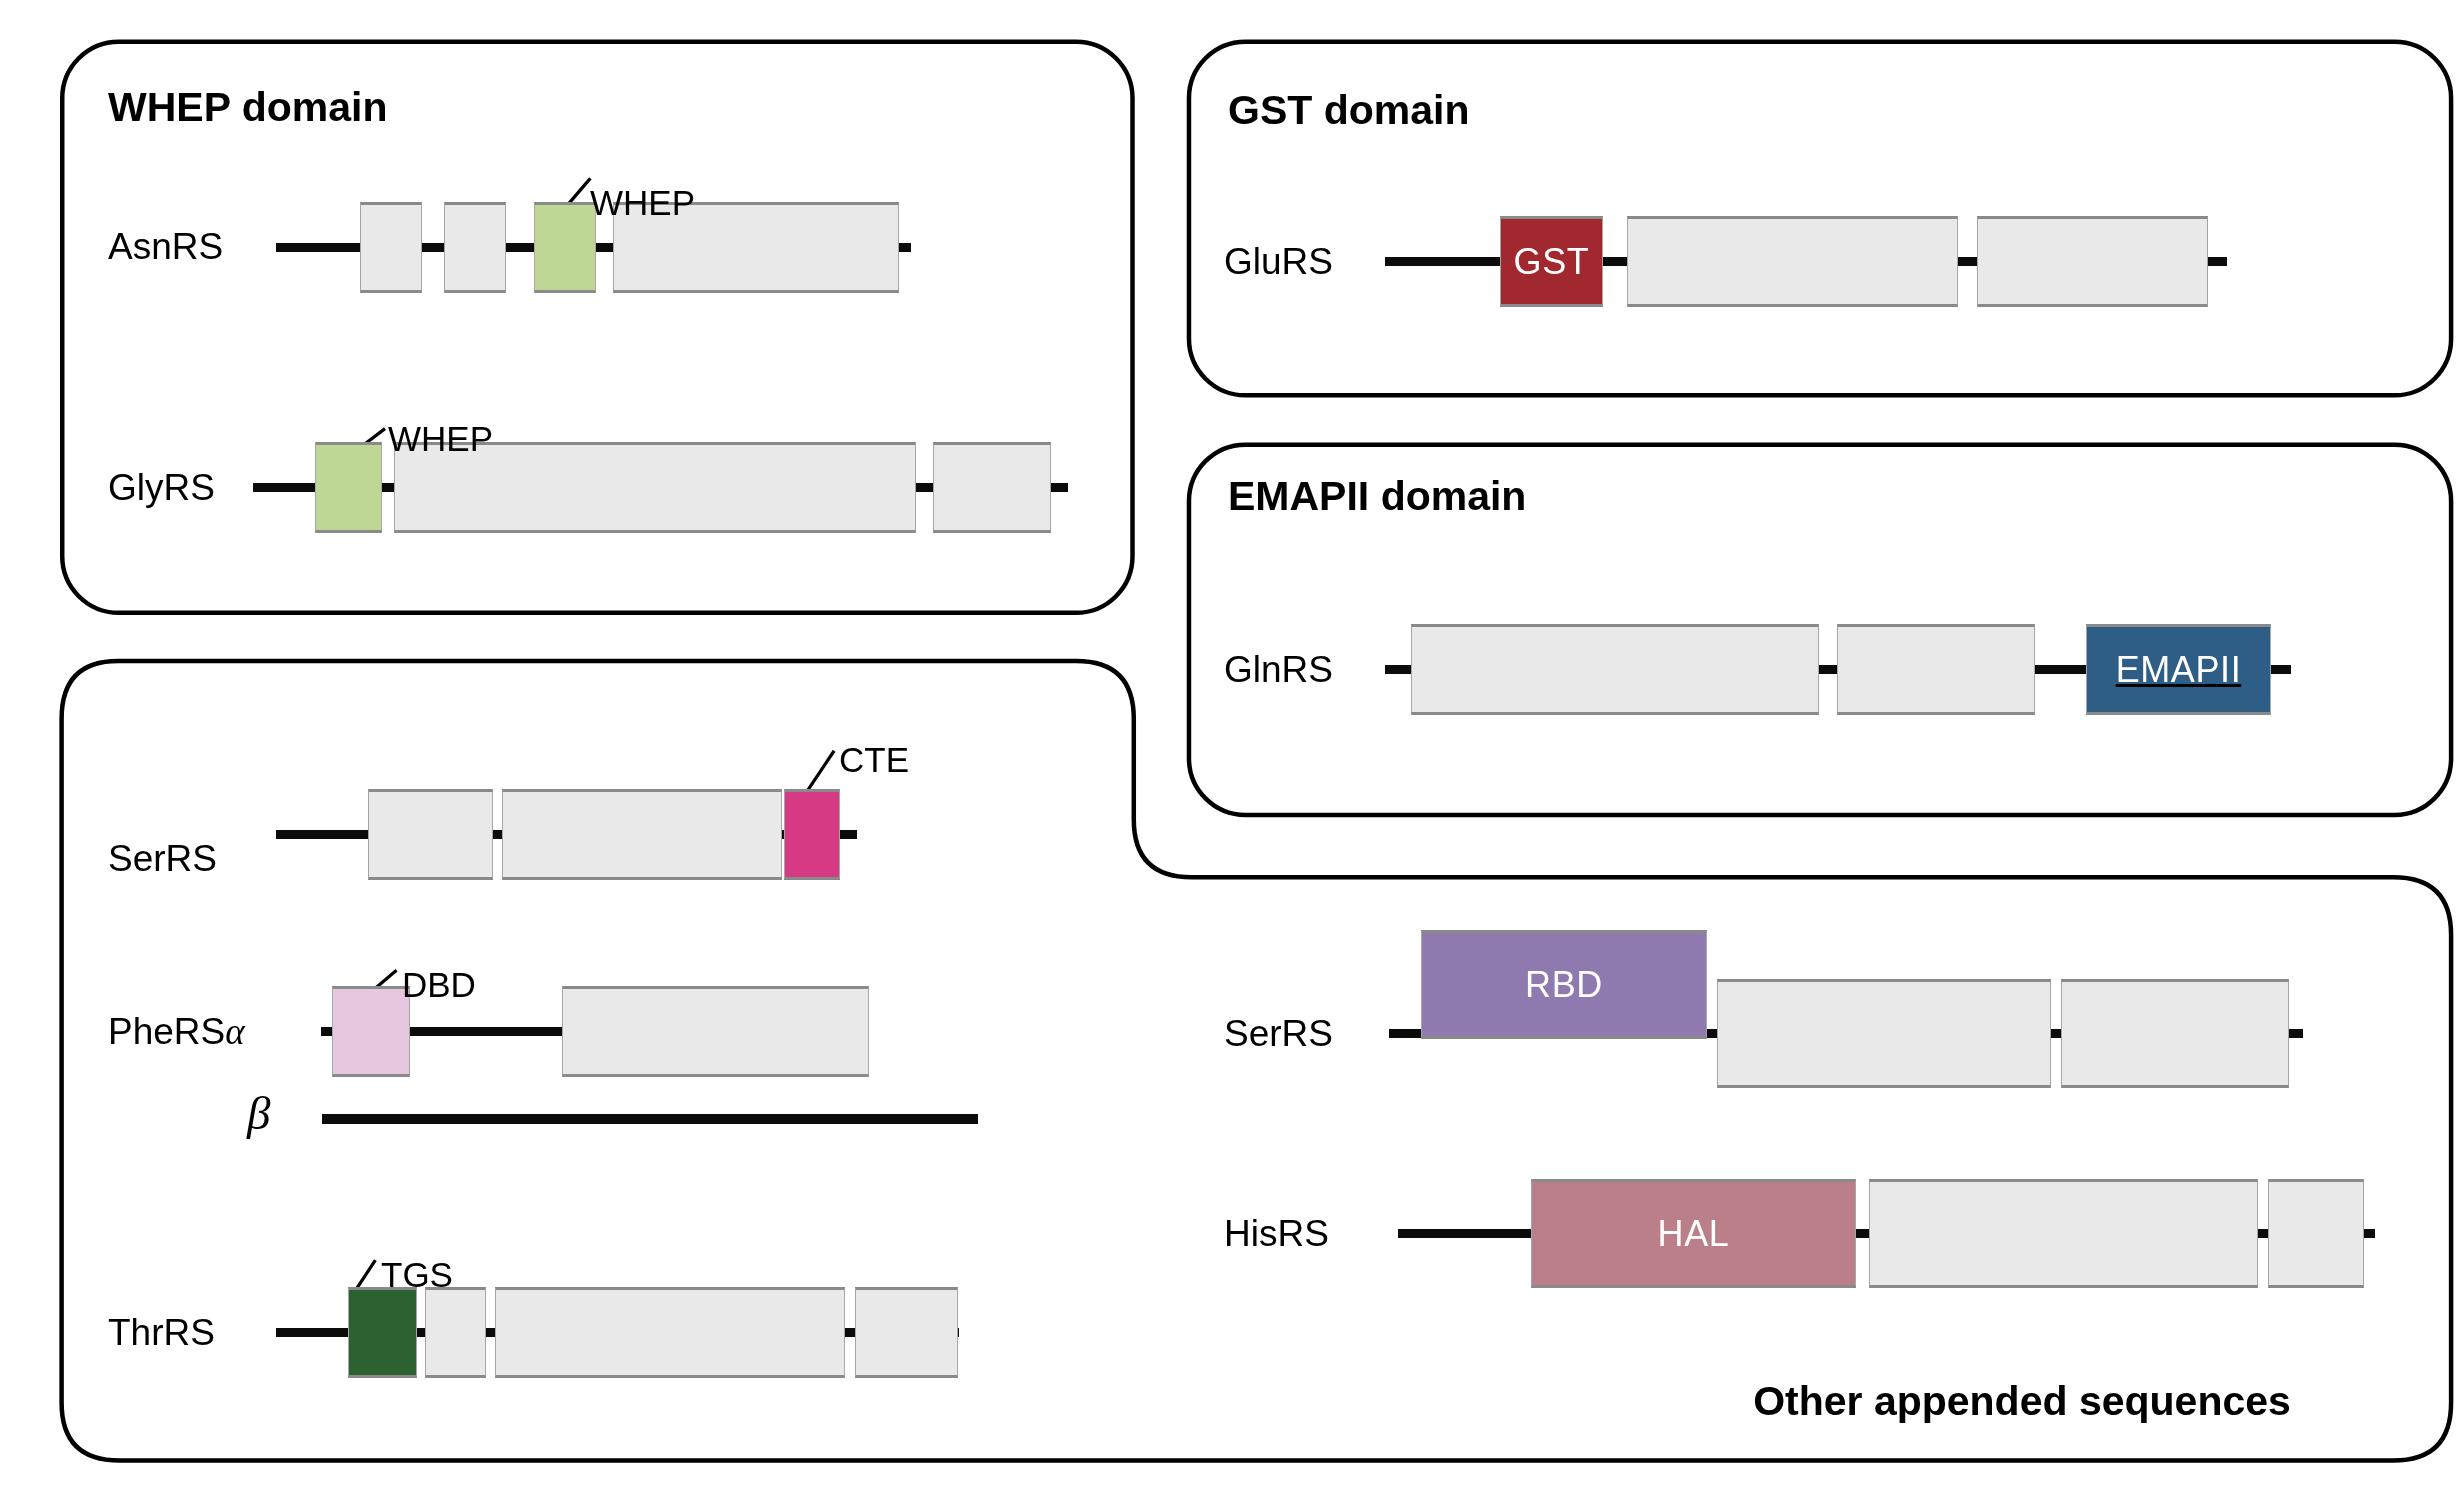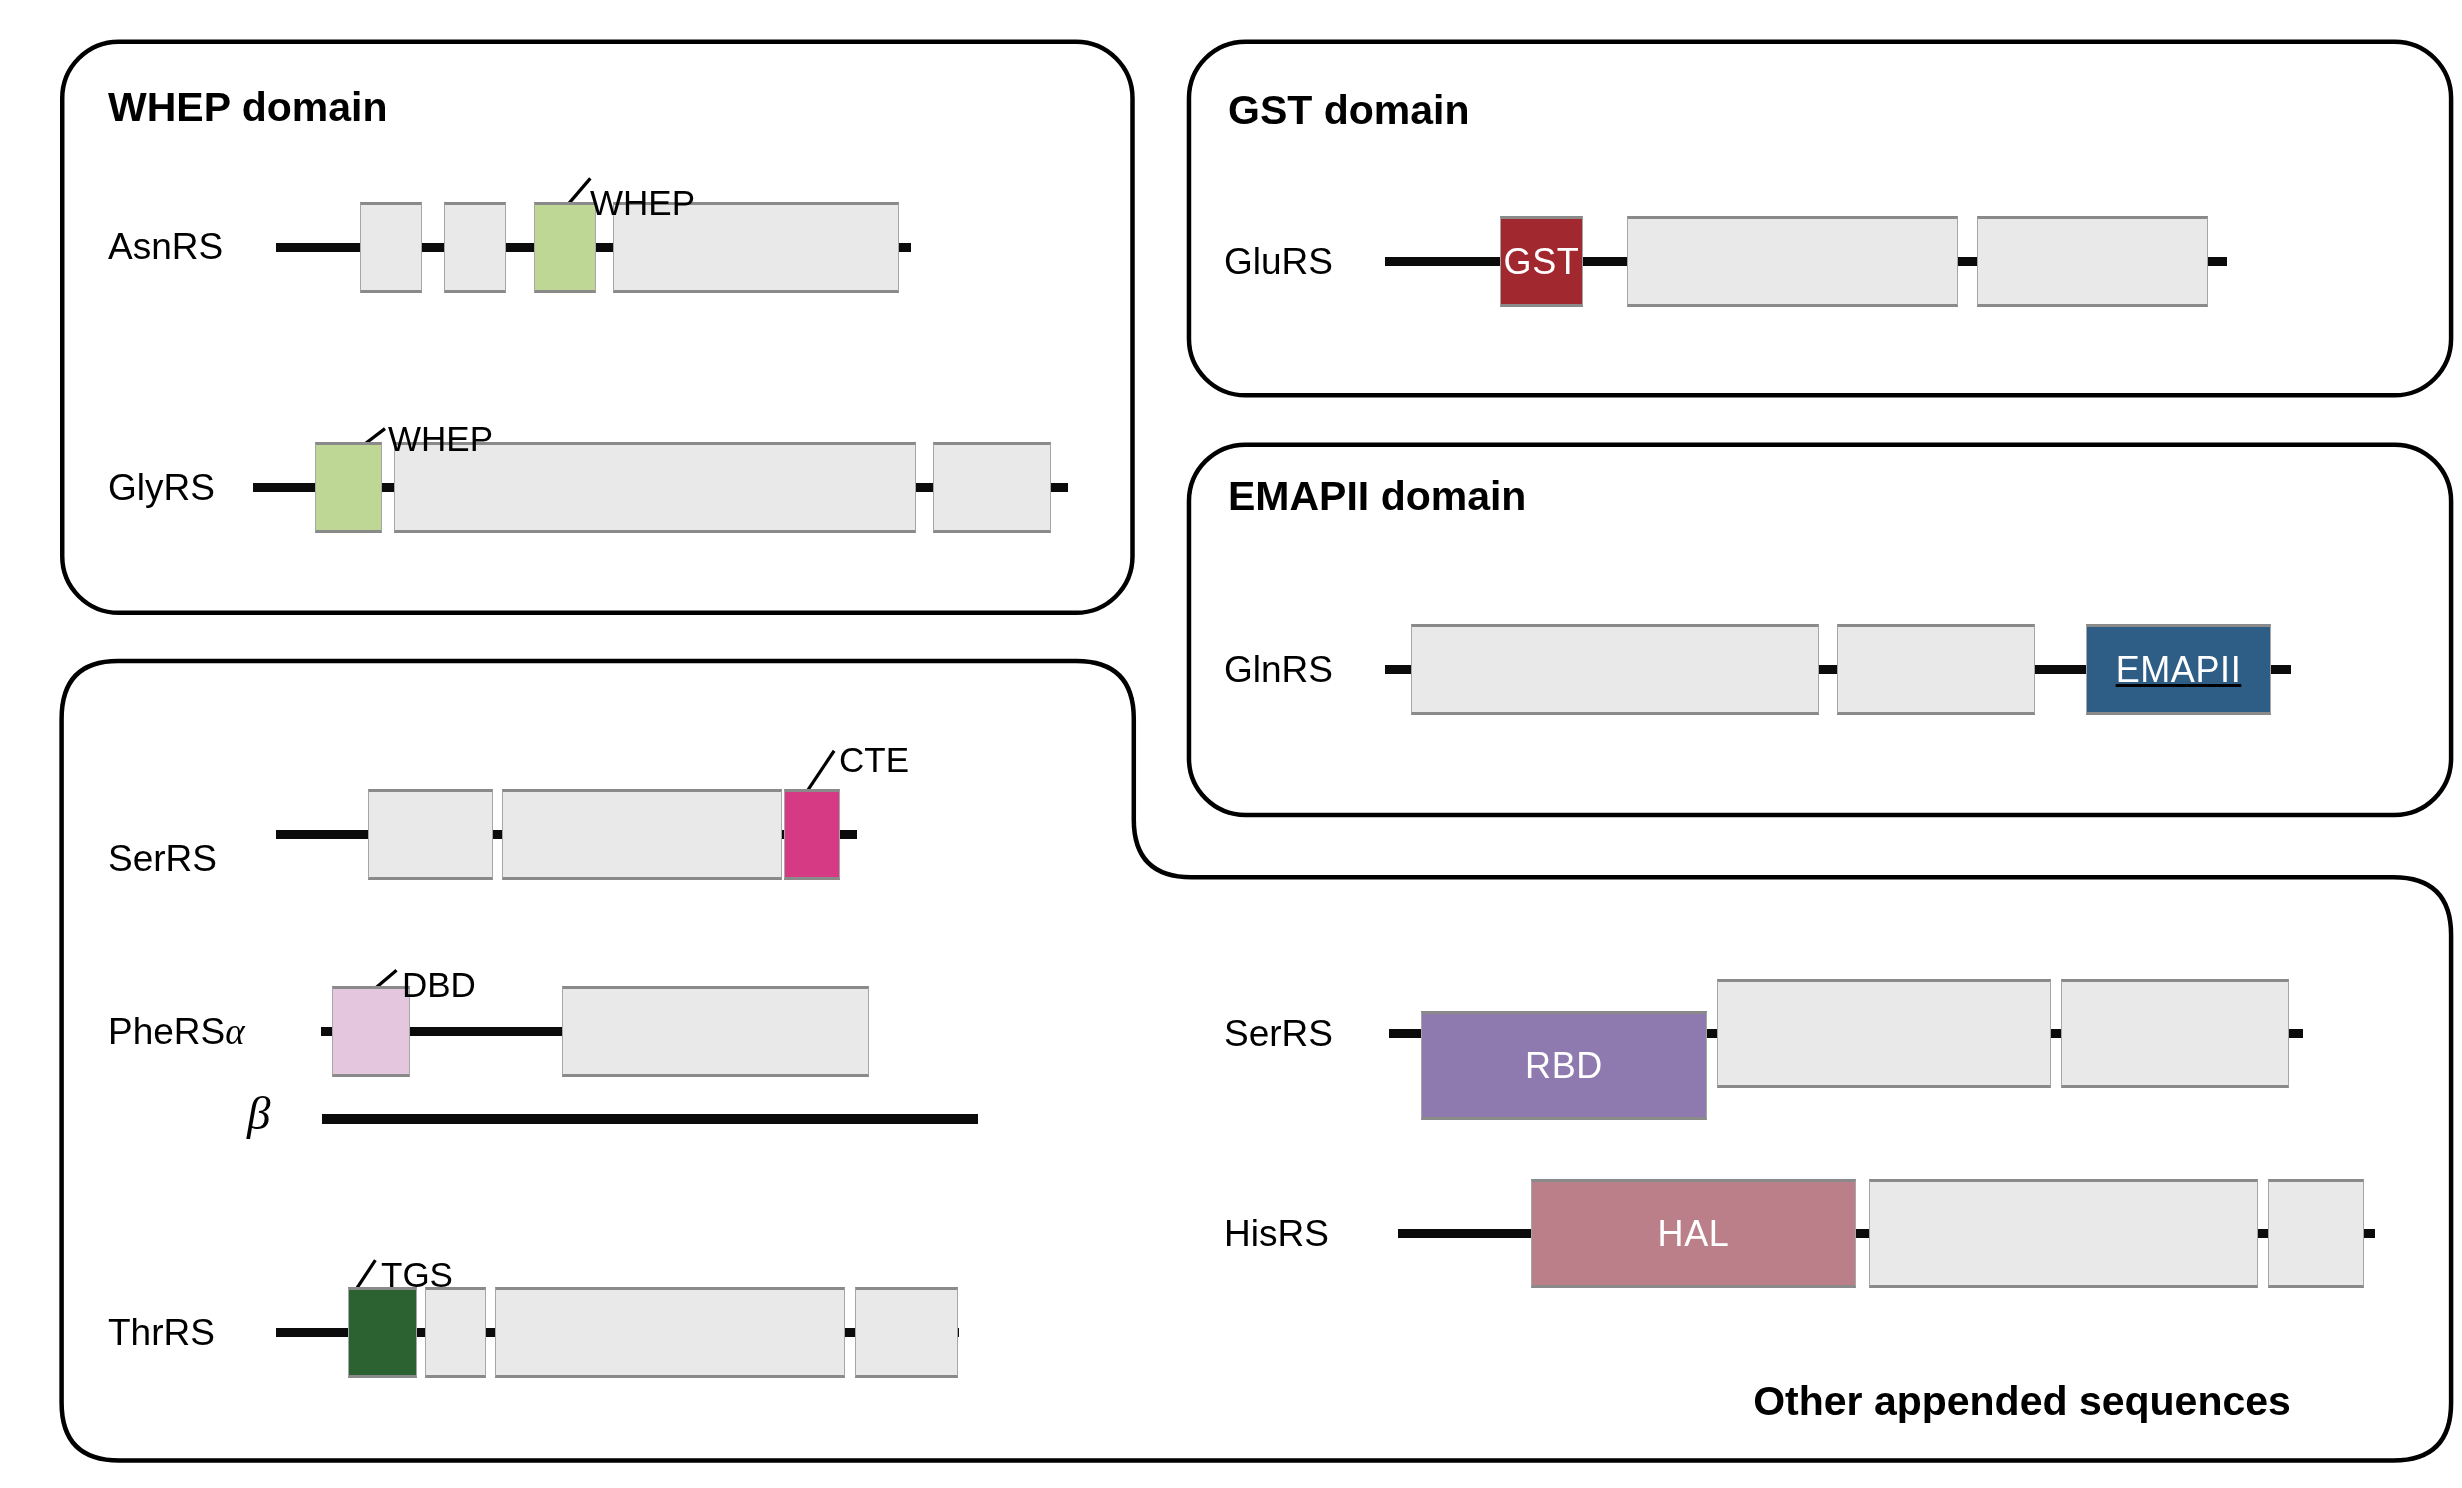--- a/index.html
+++ b/index.html
@@ -53,21 +53,21 @@
 
   <div class="row-label" style="left:108px;top:469px">GlyRS</div>
   <div class="bb" style="left: 253px; top: 483px; width: 815px; background-color: rgb(11, 11, 11);"></div>
   <div class="dom" style="left: 315px; top: 442px; width: 67px; background-color: rgb(190, 215, 148);"></div>
   <div class="dom" style="left: 394px; top: 442px; width: 522px; background-color: rgb(233, 233, 233);"></div>
   <div class="dom" style="left: 933px; top: 442px; width: 118px; background-color: rgb(233, 233, 233);"></div>
   <div class="anno" style="left:388px;top:385px">WHEP</div>
 
   <div class="row-label" style="left:1224px;top:243px">GluRS</div>
   <div class="bb" style="left: 1385px; top: 257px; width: 842px; background-color: rgb(11, 11, 11);"></div>
-  <div class="dom" style="left: 1500px; top: 216px; width: 83px; background-color: rgb(161, 40, 47);">
+  <div class="dom" style="left: 1500px; top: 216px; width: 103px; background-color: rgb(161, 40, 47);">
     <span class="dom-label">GST</span>
   </div>
   <div class="dom" style="left: 1627px; top: 216px; width: 331px; background-color: rgb(233, 233, 233);"></div>
   <div class="dom" style="left: 1977px; top: 216px; width: 231px; background-color: rgb(233, 233, 233);"></div>
 
   <div class="row-label" style="left:1224px;top:651px">GlnRS</div>
   <div class="bb" style="left: 1385px; top: 665px; width: 906px; background-color: rgb(11, 11, 11);"></div>
   <div class="dom" style="left: 1411px; top: 624px; width: 408px; background-color: rgb(233, 233, 233);"></div>
   <div class="dom" style="left: 1837px; top: 624px; width: 198px; background-color: rgb(233, 233, 233);"></div>
   <div class="dom" style="left: 2086px; top: 624px; width: 185px; background-color: rgb(46, 93, 133); text-decoration: underline;">
@@ -93,21 +93,21 @@
   <div class="row-label" style="left:108px;top:1314px">ThrRS</div>
   <div class="bb" style="left: 276px; top: 1328px; width: 683px; background-color: rgb(11, 11, 11);"></div>
   <div class="dom" style="left: 348px; top: 1287px; width: 69px; background-color: rgb(44, 97, 50);"></div>
   <div class="dom" style="left: 425px; top: 1287px; width: 61px; background-color: rgb(233, 233, 233);"></div>
   <div class="dom" style="left: 495px; top: 1287px; width: 350px; background-color: rgb(233, 233, 233);"></div>
   <div class="dom" style="left: 855px; top: 1287px; width: 103px; background-color: rgb(233, 233, 233);"></div>
   <div class="anno" style="left:381px;top:1221px">TGS</div>
 
   <div class="row-label" style="left:1224px;top:1015px">SerRS</div>
   <div class="bb" style="left: 1389px; top: 1029px; width: 914px; background-color: rgb(11, 11, 11);"></div>
-  <div class="dom tall" style="left: 1421px; top: 1011px; width: 286px; background-color: rgb(143, 122, 176);">
+  <div class="dom tall" style="left: 1421px; top: 930px; width: 286px; background-color: rgb(143, 122, 176);">
     <span class="dom-label">RBD</span>
   </div>
   <div class="dom tall" style="left: 1717px; top: 979px; width: 334px; background-color: rgb(233, 233, 233);"></div>
   <div class="dom tall" style="left: 2061px; top: 979px; width: 228px; background-color: rgb(233, 233, 233);"></div>
 
   <div class="row-label" style="left:1224px;top:1215px">HisRS</div>
   <div class="bb" style="left: 1398px; top: 1229px; width: 977px; background-color: rgb(11, 11, 11);"></div>
   <div class="dom tall" style="left: 1531px; top: 1179px; width: 325px; background-color: rgb(187, 127, 137);">
     <span class="dom-label">HAL</span>
   </div>

